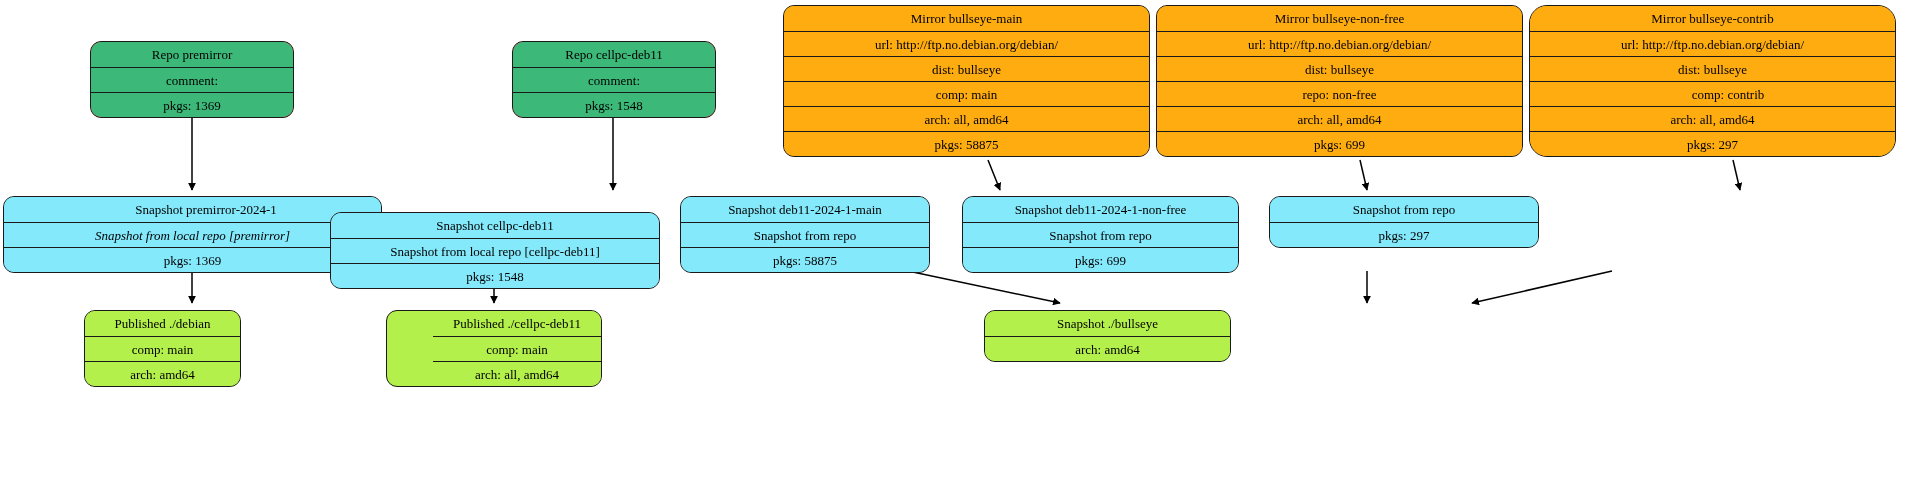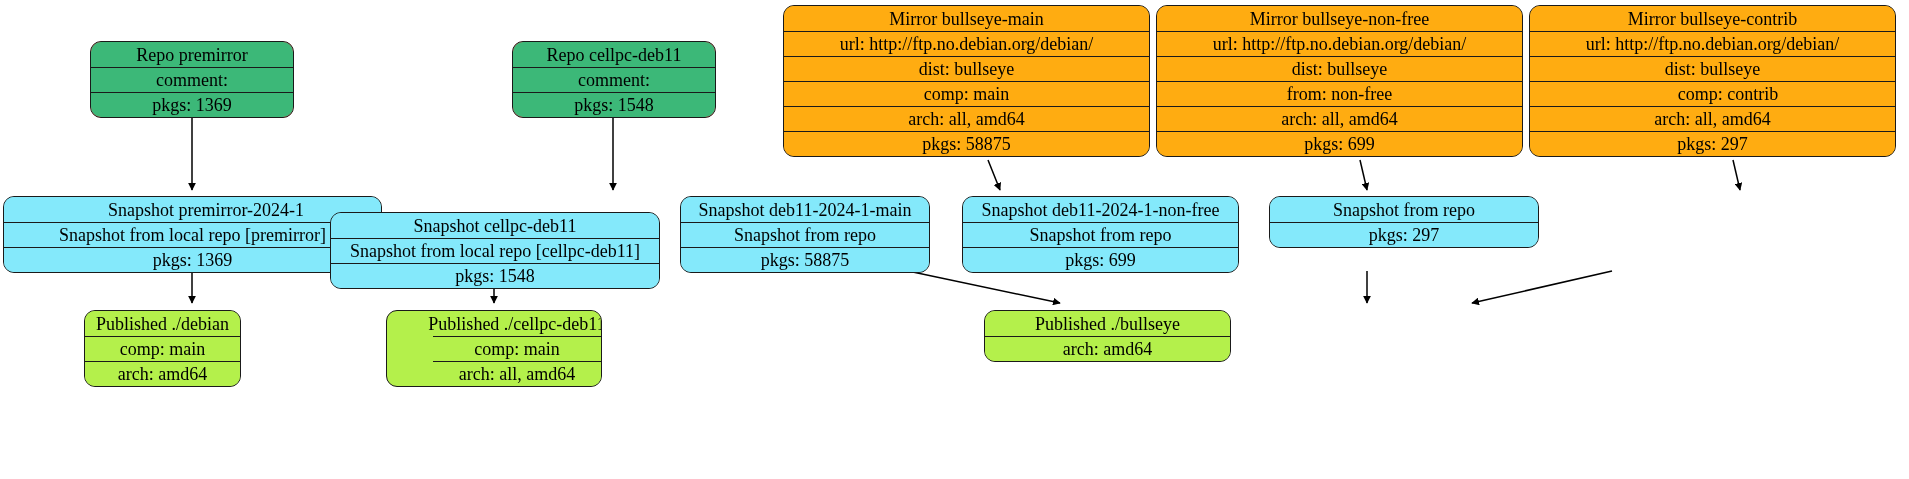--- a/index.html
+++ b/index.html
@@ -35,21 +35,21 @@
     text-align: center;
     z-index: 2;
   }
   .node .row {
     box-sizing: border-box;
     display: flex;
     align-items: center;
     justify-content: center;
     white-space: nowrap;
     color: #000000;
-    font-size: 18px;
+    font-size: 13px;
     line-height: 1;
     padding: 0 9px;
     border-top: 1.4px solid #1a1a1a;
   }
   .node .row:first-child {
     border-top: none;
   }
   .node.repo    { background: #ef4444; }
   .node.repo .row    { background: #3cb878; }
   .node.mirror  { background: #ffac11; }
@@ -102,37 +102,37 @@
     <div class="row" style="height:25px;">dist: bullseye</div>
     <div class="row" style="height:25px;">comp: main</div>
     <div class="row" style="height:25px;">arch: all, amd64</div>
     <div class="row" style="height:25px;">pkgs: 58875</div>
   </div>
 
   <div class="node mirror" style="left:1156px; top:5px; width:367px;text-align:right;">
     <div class="row" style="height:25px;">Mirror bullseye-non-free</div>
     <div class="row" style="height:25px;">url: http://ftp.no.debian.org/debian/</div>
     <div class="row" style="height:25px;">dist: bullseye</div>
-    <div class="row" style="height:25px;">from: non-free</div>
+    <div class="row" style="height:25px;">repo: non-free</div>
     <div class="row" style="height:25px;">arch: all, amd64</div>
     <div class="row" style="height:25px;">pkgs: 699</div>
   </div>
 
-  <div class="node mirror" style="left:1529px; top:5px; width:367px;">
+  <div class="node mirror" style="left:1529px; top:5px; width:367px;border-radius:18px;">
     <div class="row" style="height:25px;">Mirror bullseye-contrib</div>
     <div class="row" style="height:25px;">url: http://ftp.no.debian.org/debian/</div>
     <div class="row" style="height:25px;">dist: bullseye</div>
     <div class="row" style="height:25px;padding-left:40px;">comp: contrib</div>
     <div class="row" style="height:25px;">arch: all, amd64</div>
     <div class="row" style="height:25px;">pkgs: 297</div>
   </div>
 
   <div class="node snapshot" style="left:3px; top:196px; width:379px;">
     <div class="row" style="height:25px;padding-left:36px;">Snapshot premirror-2024-1</div>
-    <div class="row" style="height:25px;">Snapshot from local repo [premirror]</div>
+    <div class="row" style="height:25px;font-style:italic;">Snapshot from local repo [premirror]</div>
     <div class="row" style="height:25px;">pkgs: 1369</div>
   </div>
 
   <div class="node snapshot" style="left:330px; top:212px; width:330px;">
     <div class="row" style="height:25px;">Snapshot cellpc-deb11</div>
     <div class="row" style="height:25px;">Snapshot from local repo [cellpc-deb11]</div>
     <div class="row" style="height:25px;">pkgs: 1548</div>
   </div>
 
   <div class="node snapshot" style="left:680px; top:196px; width:250px;">
@@ -158,17 +158,17 @@
     <div class="row" style="height:25px;">arch: amd64</div>
   </div>
 
   <div class="node published" style="left:386px; top:310px; width:216px;padding-left:46px;">
     <div class="row" style="height:25px;">Published ./cellpc-deb11</div>
     <div class="row" style="height:25px;">comp: main</div>
     <div class="row" style="height:25px;">arch: all, amd64</div>
   </div>
 
   <div class="node published" style="left:984px; top:310px; width:247px;">
-    <div class="row" style="height:25px;">Published ./bullseye</div>
+    <div class="row" style="height:25px;">Snapshot ./bullseye</div>
     <div class="row" style="height:25px;">arch: amd64</div>
   </div>
 
 </div>
 
 </body></html>

